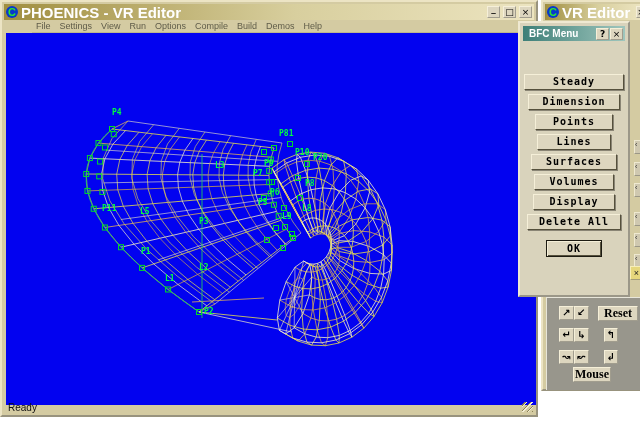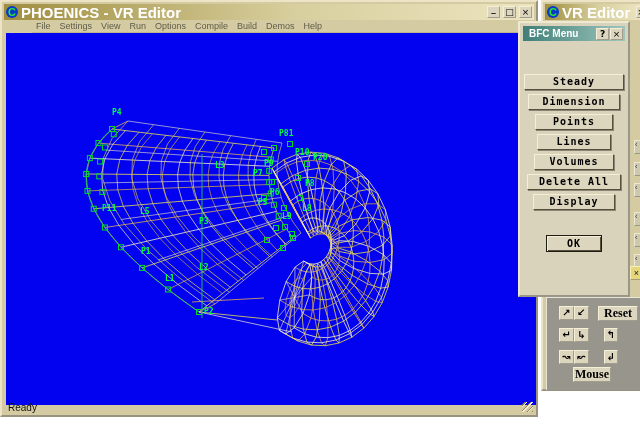--- a/index.html
+++ b/index.html
@@ -54,21 +54,21 @@
                 background:linear-gradient(90deg,#3e7f78,#9fc6bd);
                 display:flex;align-items:center;padding:0 2px;}
   #bfc-titlebar .ttext{color:#fff;font-weight:bold;font-size:10px;padding-left:4px;flex:1;}
   #bfc-body{position:absolute;left:0;right:0;top:51px;display:flex;flex-direction:column;
             align-items:center;gap:4px;}
   .bfc-btn{height:16px;background:#ddd6bf;color:#000;
            border:1px solid;border-color:#f5efd8 #55503c #55503c #f5efd8;
            box-shadow:1px 1px 0 #8a8575;
            font-family:"DejaVu Sans Mono",monospace;font-weight:bold;font-size:10px;
            letter-spacing:1px;line-height:14px;text-align:center;padding:0;}
-  #bfc-ok{width:56px;height:17px;margin-top:21px;background:#ddd6bf;color:#000;
+  #bfc-ok{width:56px;height:17px;margin-top:6px;background:#ddd6bf;color:#000;
           border:1px solid #1d1b12;
           box-shadow:inset 1px 1px 0 #f5efd8, inset -1px -1px 0 #55503c;
           font-family:"DejaVu Sans Mono",monospace;font-weight:bold;font-size:10px;
           letter-spacing:1px;line-height:14px;text-align:center;padding:0;}
 
   svg text{font-family:"DejaVu Sans Mono",monospace;font-weight:bold;}
 </style>
 </head>
 <body>
 
@@ -307,20 +307,21 @@
     <div id="bfc-titlebar">
       <span class="ttext">BFC Menu</span>
       <button class="winbtn" style="font-weight:bold">?</button>
       <button class="winbtn" style="margin-left:1px">×</button>
     </div>
     <div id="bfc-body">
       <button class="bfc-btn" style="width: 100px;">Steady</button>
       <button class="bfc-btn" style="width: 92px;">Dimension</button>
       <button class="bfc-btn" style="width: 78px;">Points</button>
       <button class="bfc-btn" style="width: 74px;">Lines</button>
+      <button class="bfc-btn" style="width: 86px;">Surfaces</button>
       <button class="bfc-btn" style="width: 80px;">Volumes</button>
+      <button class="bfc-btn" style="width: 82px;">Display</button>
       <button class="bfc-btn" style="width: 94px;">Delete All</button>
-      <button class="bfc-btn" style="width: 82px;">Display</button>
       <button id="bfc-ok">OK</button>
     </div>
   </div>
 
 </div>
 
 </body></html>

